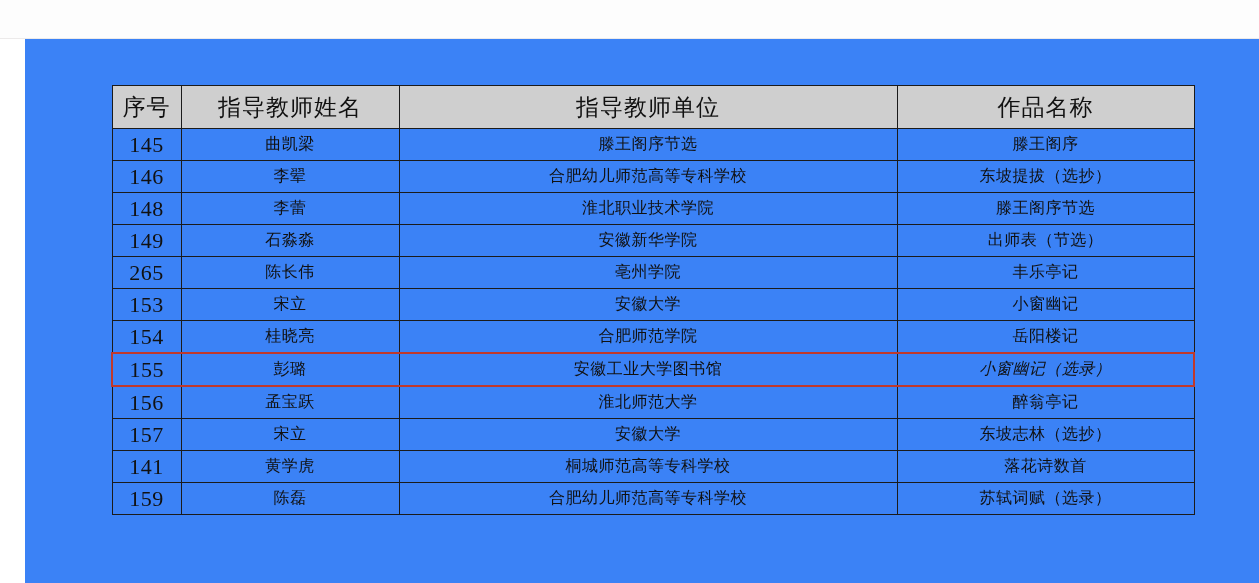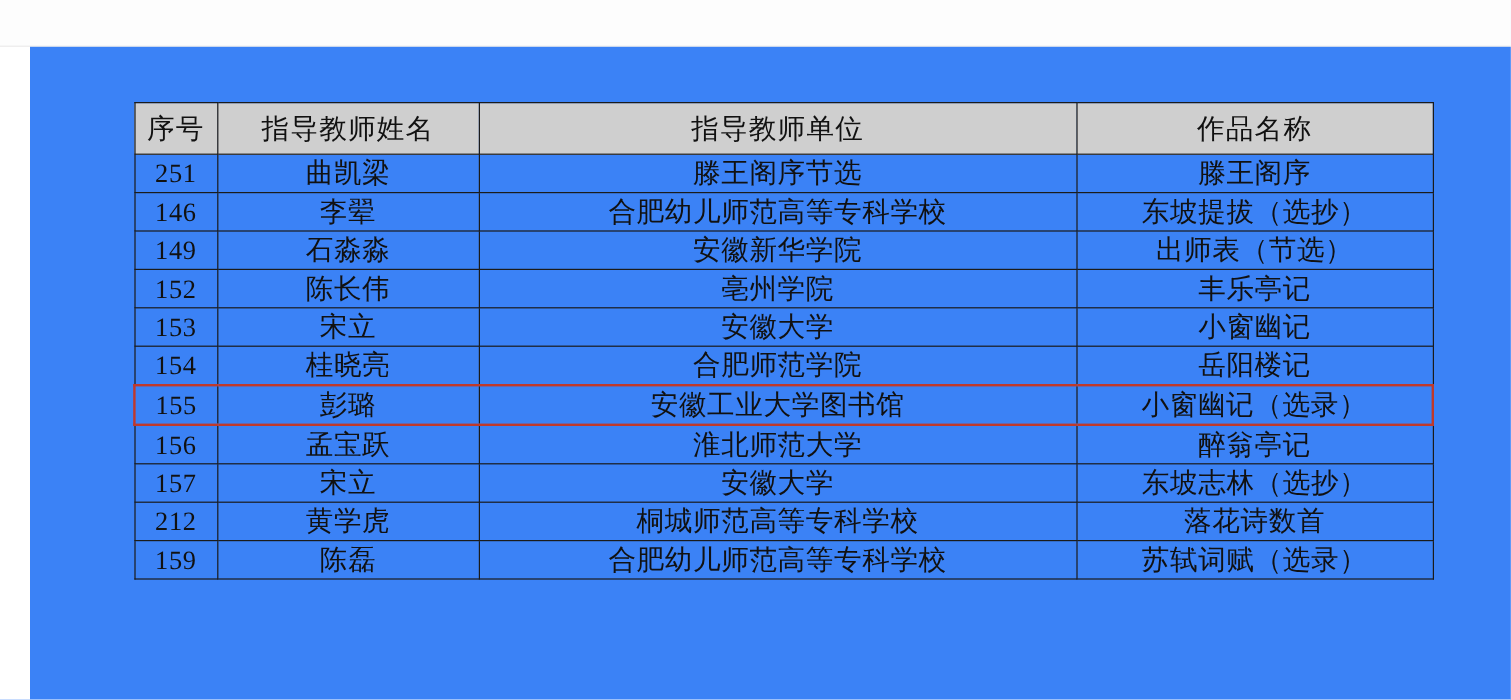--- a/index.html
+++ b/index.html
@@ -54,37 +54,38 @@
     padding: 0;
   }
   thead th {
     background: #cfcfcf;
     height: 42px;
     font-size: 23px;
     letter-spacing: 1px;
   }
   tbody td {
     height: 31px;
-    font-size: 23px;
+    font-size: 16px;
     letter-spacing: 0.5px;
   }
   .col-no { width: 69px; }
   .col-teacher { width: 218px; }
   .col-unit { width: 498px; }
   .col-work { width: 297px; }
 
   tr.highlight td {
     border-top: 2px solid #c0392b;
     border-bottom: 2px solid #c0392b;
   }
   tr.highlight td.first-cell {
     border-left: 2px solid #c0392b;
   }
   tr.highlight td.last-cell {
     border-right: 2px solid #c0392b;
+    font-style: italic;
   }
   .num {
     font-family: "Liberation Serif", "DejaVu Serif", serif;
     font-size: 22px;
   }
 </style>
 </head>
 <body>
 
 <div class="page">
@@ -100,39 +101,45 @@
       <thead>
         <tr>
           <th>序号</th>
           <th>指导教师姓名</th>
           <th>指导教师单位</th>
           <th>作品名称</th>
         </tr>
       </thead>
       <tbody id="table-body">
           <tr>
-            <td class="num first-cell">251</td>
+            <td class="num first-cell">145</td>
             <td>曲凯梁</td>
             <td>滕王阁序节选</td>
             <td class="last-cell">滕王阁序</td>
           </tr>
           <tr>
             <td class="num first-cell">146</td>
             <td>李翚</td>
             <td>合肥幼儿师范高等专科学校</td>
             <td class="last-cell">东坡提拔（选抄）</td>
           </tr>
           <tr>
+            <td class="num first-cell">148</td>
+            <td>李蕾</td>
+            <td>淮北职业技术学院</td>
+            <td class="last-cell">滕王阁序节选</td>
+          </tr>
+          <tr>
             <td class="num first-cell">149</td>
             <td>石淼淼</td>
             <td>安徽新华学院</td>
             <td class="last-cell">出师表（节选）</td>
           </tr>
           <tr>
-            <td class="num first-cell">152</td>
+            <td class="num first-cell">265</td>
             <td>陈长伟</td>
             <td>亳州学院</td>
             <td class="last-cell">丰乐亭记</td>
           </tr>
           <tr>
             <td class="num first-cell">153</td>
             <td>宋立</td>
             <td>安徽大学</td>
             <td class="last-cell">小窗幽记</td>
           </tr>
@@ -154,21 +161,21 @@
             <td>淮北师范大学</td>
             <td class="last-cell">醉翁亭记</td>
           </tr>
           <tr>
             <td class="num first-cell">157</td>
             <td>宋立</td>
             <td>安徽大学</td>
             <td class="last-cell">东坡志林（选抄）</td>
           </tr>
           <tr>
-            <td class="num first-cell">212</td>
+            <td class="num first-cell">141</td>
             <td>黄学虎</td>
             <td>桐城师范高等专科学校</td>
             <td class="last-cell">落花诗数首</td>
           </tr>
           <tr>
             <td class="num first-cell">159</td>
             <td>陈磊</td>
             <td>合肥幼儿师范高等专科学校</td>
             <td class="last-cell">苏轼词赋（选录）</td>
           </tr>

